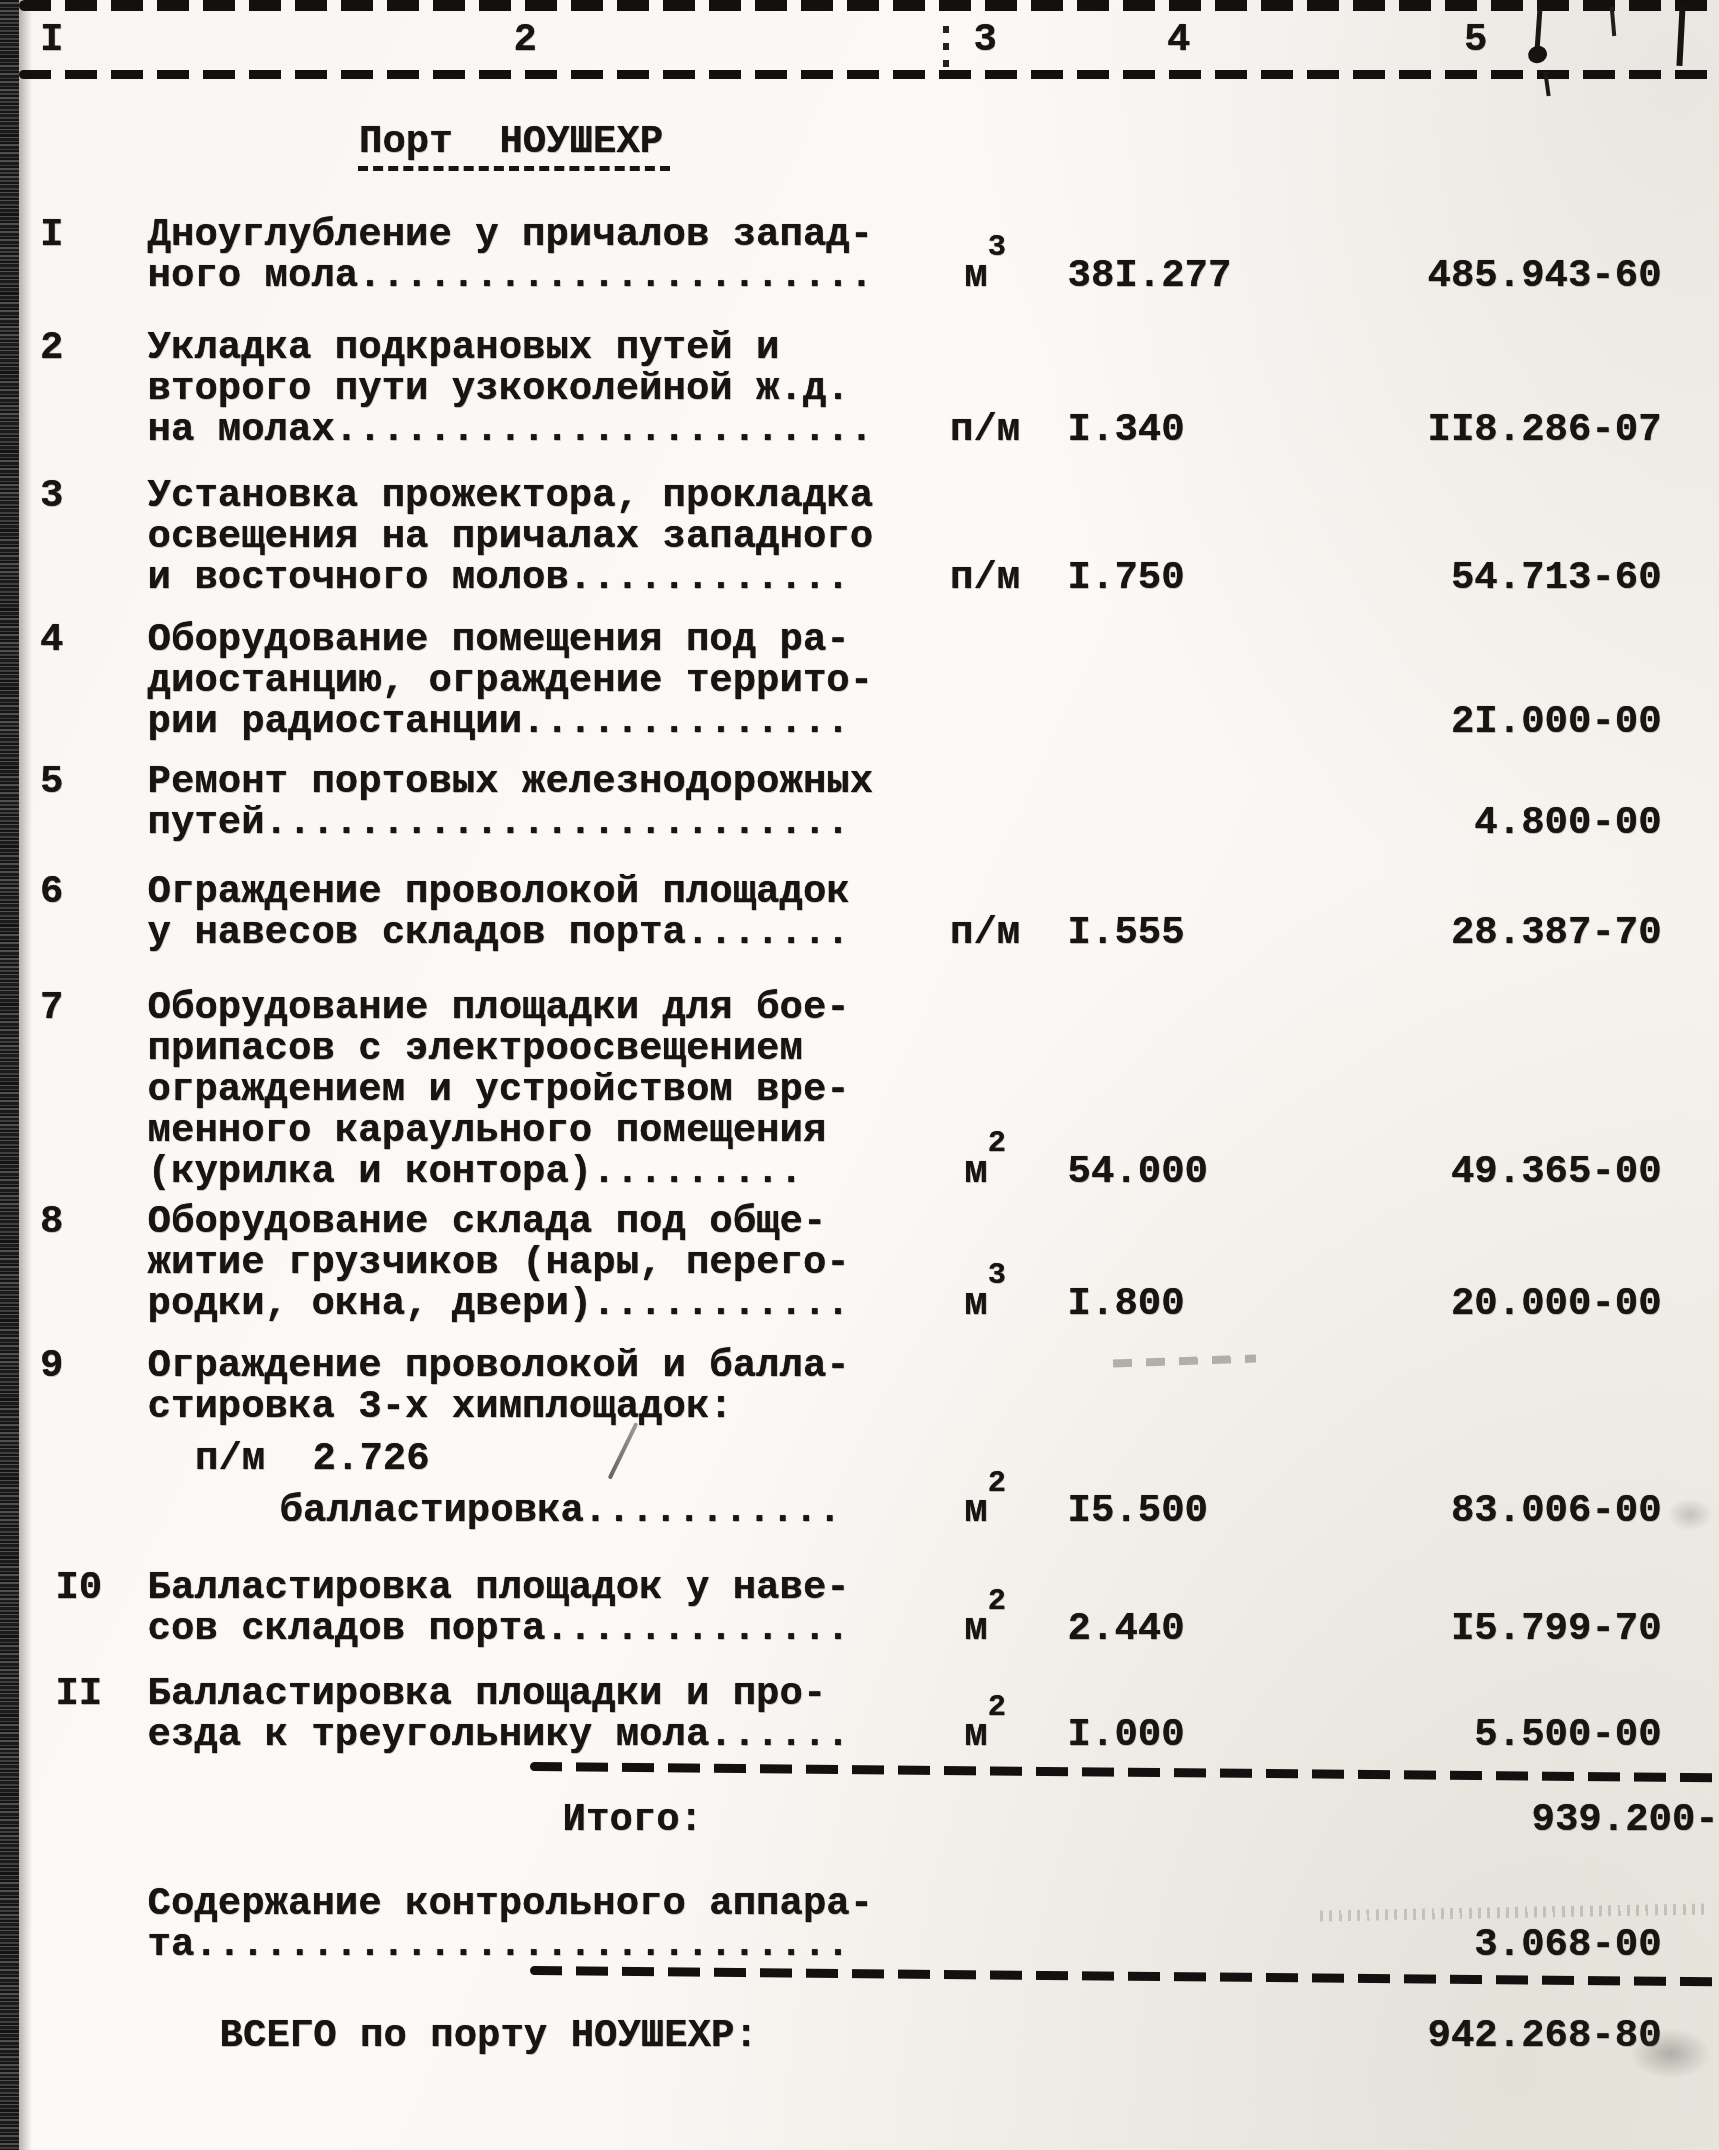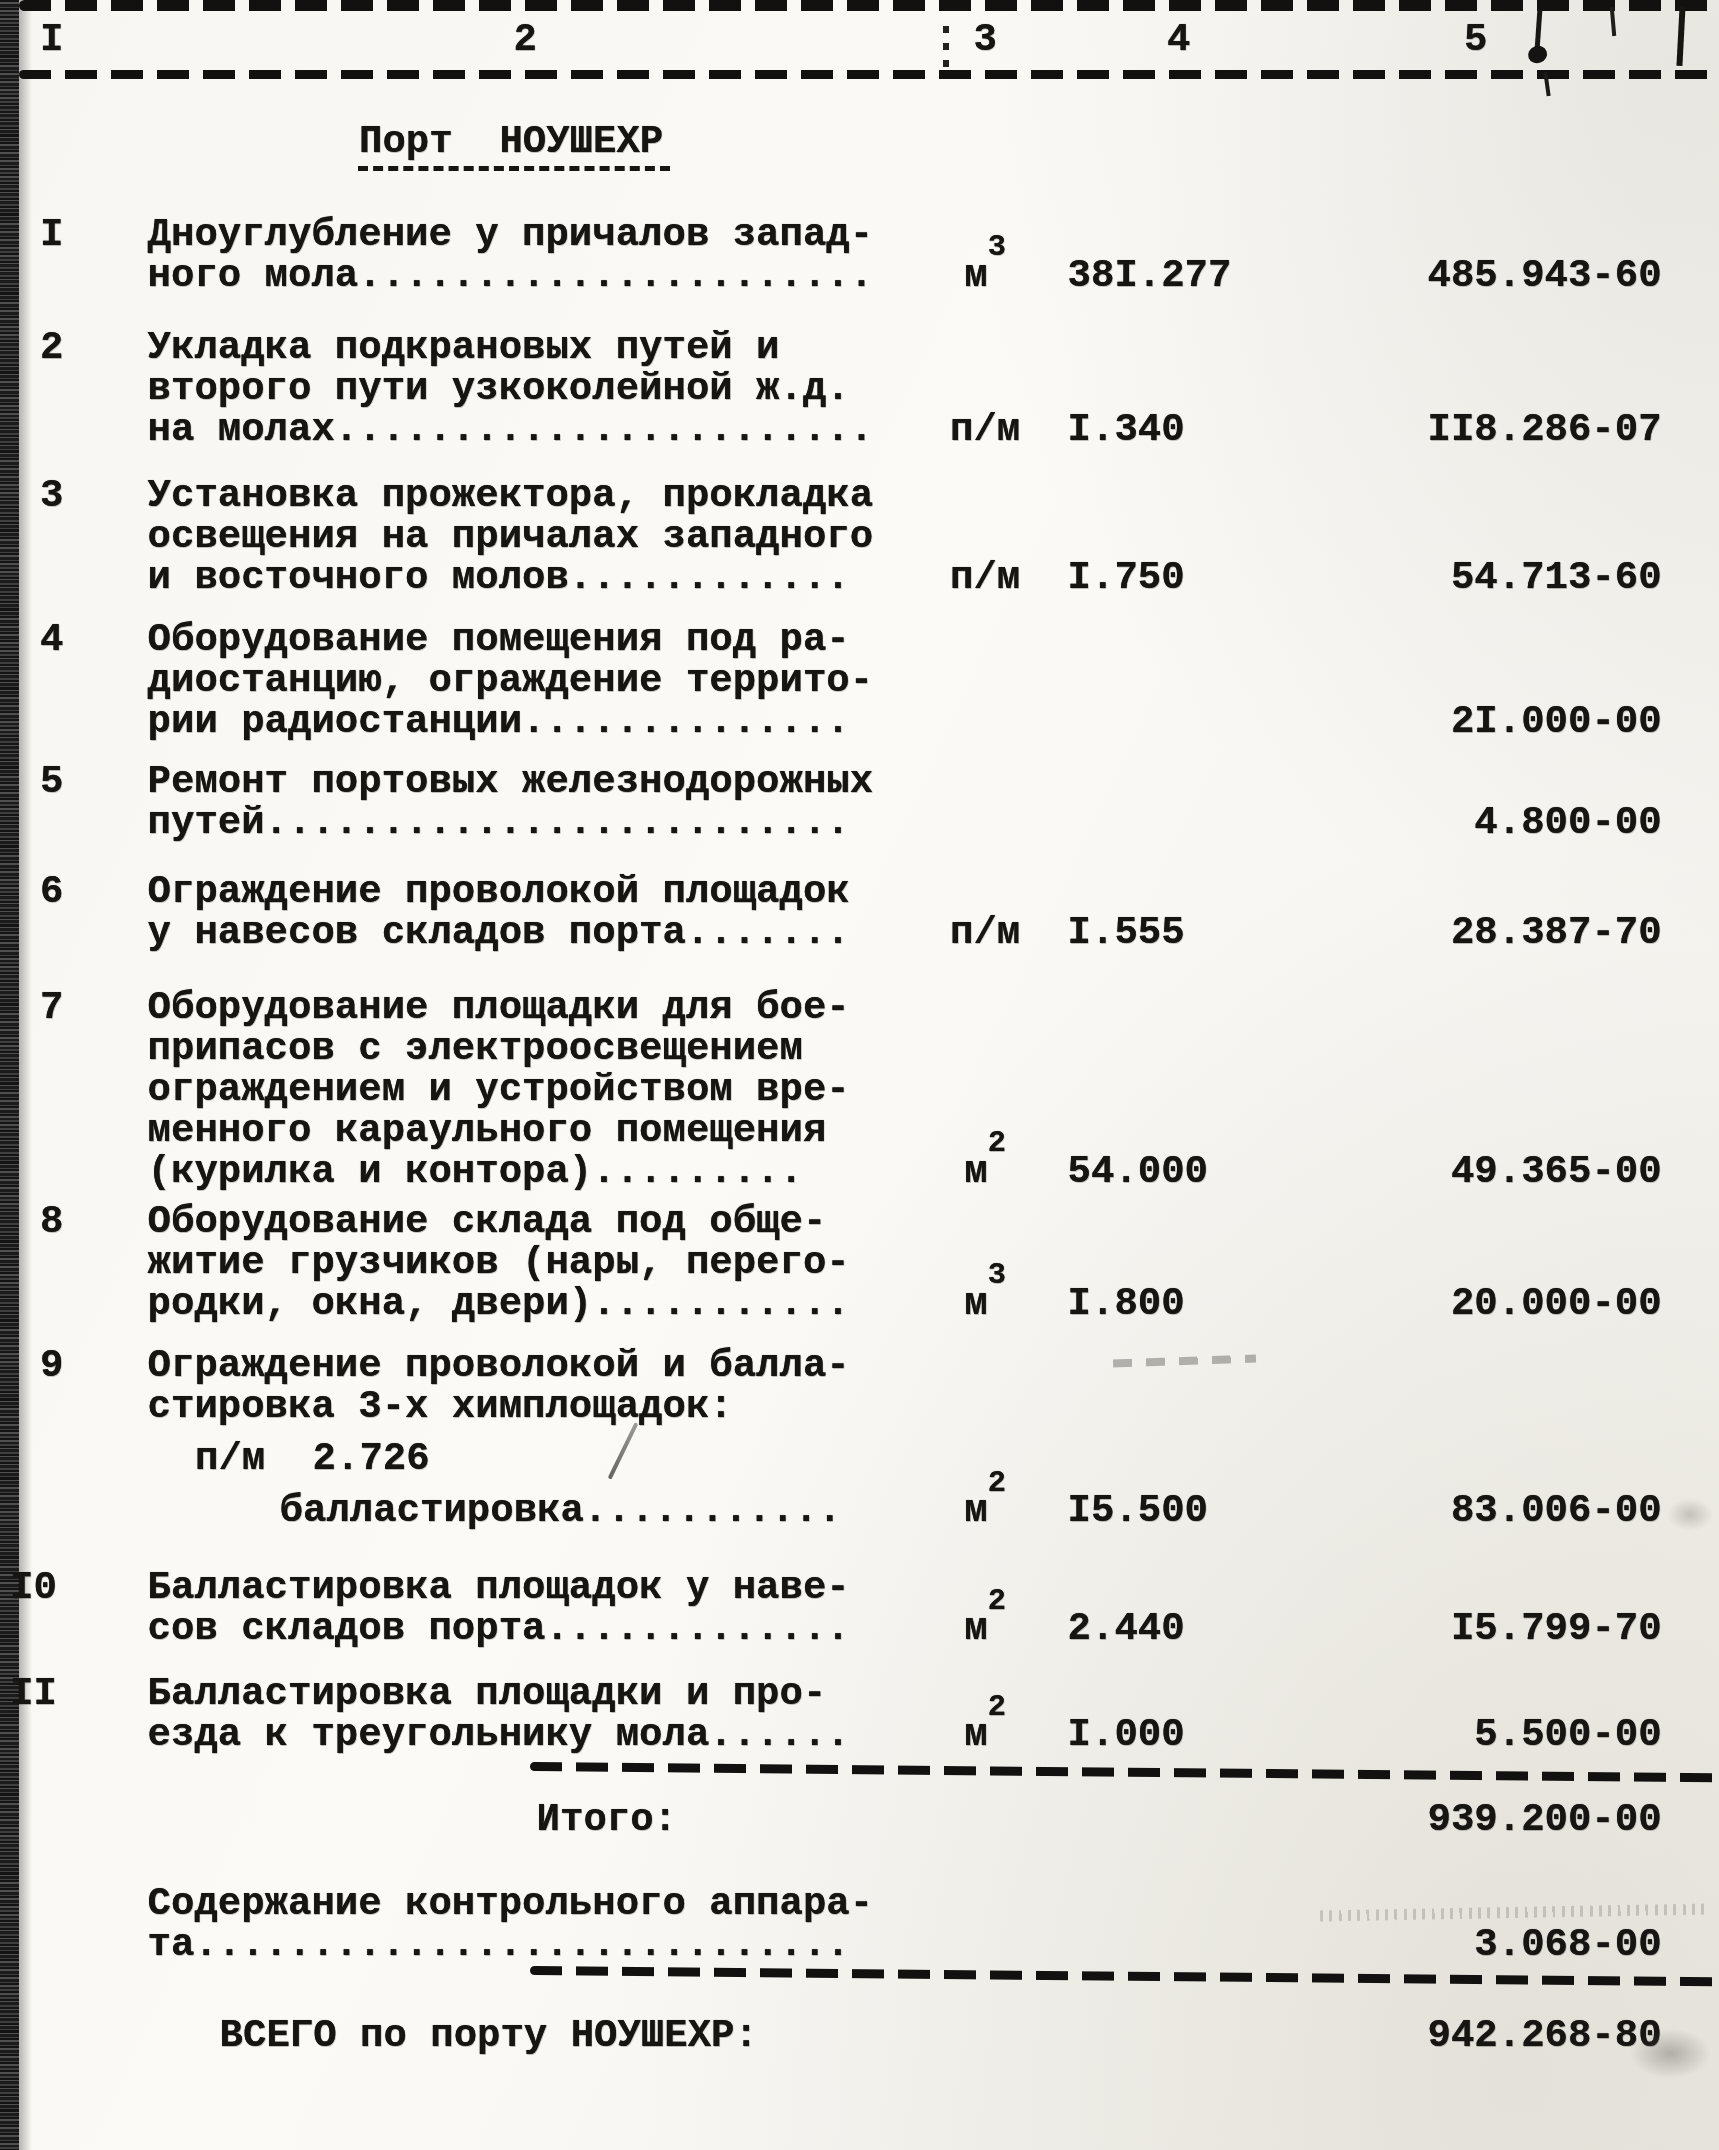--- a/index.html
+++ b/index.html
@@ -30,41 +30,41 @@
   .txt{font-size:39px;line-height:41px;
        text-shadow:0 0 0.7px rgba(15,13,10,.85),0.7px 0.7px 0 rgba(25,22,18,.22);}
   
   .rule{height:11.4px;background:repeating-linear-gradient(90deg,#131110 0 32px,rgba(0,0,0,0) 32px 46px);border-radius:5.7px;}
   .rule.thin{height:8.6px;margin-top:9.3px;}
   .rule.top{margin-top:0;}
   .rule.partial{height:8.6px;margin-left:511px;transform:rotate(0.55deg);transform-origin:left center;}
   
   .row{display:flex;align-items:flex-start;position:relative;}
   .c-num{width:129px;padding-left:21.5px;box-sizing:border-box;flex:none;}
-  .c-num.flush{width:139px;margin-left:-10px;padding-left:1.4px;}
+  .c-num.flush{width:139px;margin-left:-10px;padding-left:1.4px;text-align:center;}
   .c-desc{width:755px;flex:none;}
   .c-unit{width:165px;flex:none;text-align:center;align-self:flex-end;}
   .c-qty{width:222px;flex:none;text-align:left;align-self:flex-end;}
   .c-amt{width:372px;flex:none;text-align:right;align-self:flex-end;}
   .hdr .c-desc,.hdr .c-qty,.hdr .c-amt{text-align:center;}
   .hdr{margin-top:8.6px;}
   .c-unit sup{font-size:0.78em;line-height:0;position:relative;top:-0.55em;}
   .indent .c-desc{padding-left:132px;box-sizing:border-box;}
   
   .title-wrap{margin-top:43px;margin-left:339px;}
   .title{display:inline-block;white-space:pre;border-bottom:5px dashed #181512;padding:0 7.2px 2.9px 1.4px;}
   
   .subtotal-label{display:inline-block;padding-left:389px;}
   .grand-cell{padding-left:72px;box-sizing:border-box;}
   
   .mt-r1{margin-top:44px;}  .mt-r2{margin-top:31px;}  .mt-r3{margin-top:25px;}
   .mt-r4{margin-top:21px;}  .mt-r5{margin-top:19.3px;}  .mt-r6{margin-top:28px;}
   .mt-r7{margin-top:34px;}  .mt-r8{margin-top:8.6px;}  .mt-r9{margin-top:21px;}
   .mt-r9a{margin-top:11.4px;} .mt-r9b{margin-top:11.4px;} .mt-r10{margin-top:36px;}
-  .mt-r11{margin-top:24px;} .mt-sep1{margin-top:5.7px;} .mt-sub{margin-top:29px;}
+  .mt-r11{margin-top:24px;} .mt-sep1{margin-top:5.7px;} .mt-sub{margin-top:29px;gap:26px;}
   .mt-ovh{margin-top:43px;} .mt-sep2{margin-top:0;}   .mt-grand{margin-top:42px;}
   
   .artifact{position:absolute;pointer-events:none;}
   .pen-drip1{left:1536px;top:9.3px;width:5px;height:41px;background:#191815;transform:rotate(4deg);}
   .pen-blob{left:1528px;top:46px;width:19.3px;height:16.5px;border-radius:50%;background:#151412;transform:rotate(-20deg);}
   .pen-tail{left:1545px;top:72px;width:4.3px;height:24px;background:#1c1a17;transform:rotate(-8deg);}
   .pen-drip2{left:1611px;top:7.2px;width:4.3px;height:29px;background:#201e1a;transform:rotate(-5deg);}
   .pen-drip3{left:1678px;top:5.7px;width:6.4px;height:60px;background:#171511;transform:rotate(3deg);}
   .col-div-specks{left:943px;top:23px;width:5.7px;height:44px;
     background:repeating-linear-gradient(0deg,#24221f 0 7.2px,rgba(0,0,0,0) 7.2px 17px);}

